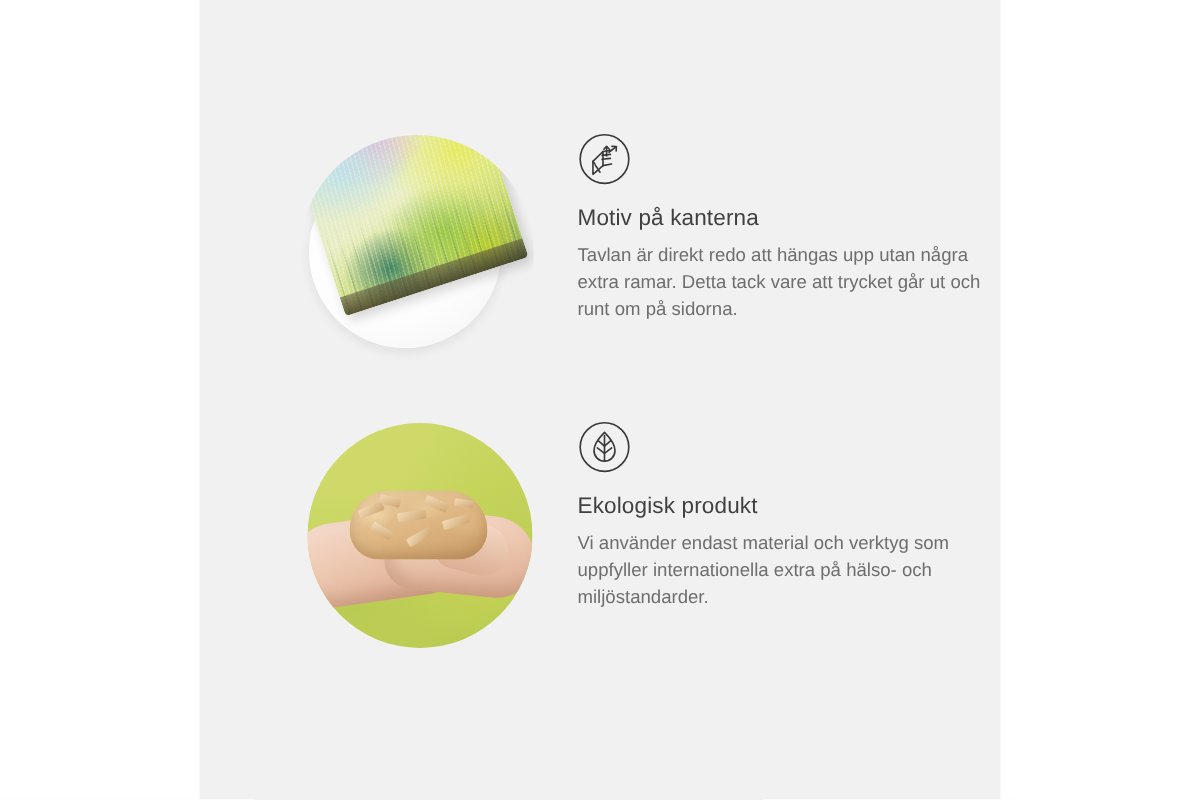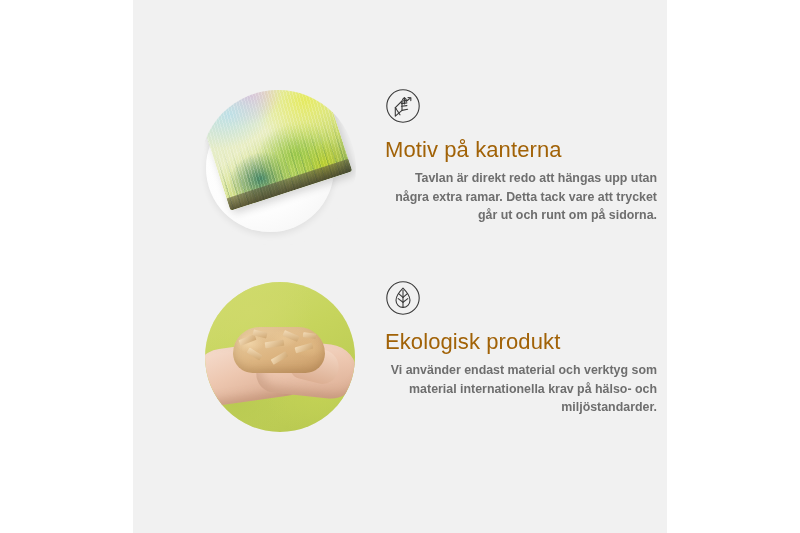--- a/index.html
+++ b/index.html
@@ -199,35 +199,34 @@
   .icon-wrap {
     width: 36px;
     height: 36px;
     display: block;
   }
   .icon-wrap svg { display: block; }
 
   .feature-title {
     margin: 13px 0 0 0;
     font-family: "Liberation Sans", sans-serif;
-    font-size: 22px;
+    font-size: 15px;
     font-weight: 400;
     letter-spacing: 0.1px;
-    color: #a16207;
+    color: #404040;
     line-height: 1.2;
   }
   .feature-body {
     margin: 6px 0 0 0;
     font-family: "Liberation Sans", sans-serif;
     font-size: 12.4px;
-    font-weight: 700;
+    font-weight: 400;
     color: #6e6e6e;
     line-height: 1.47;
     width: 272px;
-    text-align: right;
   }
 </style>
 </head>
 <body>
 
 <div class="page">
 
   <div class="panel"></div>
 
   <div class="feature feature-1">
@@ -287,17 +286,17 @@
           <circle cx="18" cy="18" r="16.2"></circle>
           <path d="M18 8.2 C13.2 13.0 11.0 16.6 11.0 20.3 C11.0 24.4 14.1 27.4 18 27.4 C21.9 27.4 25.0 24.4 25.0 20.3 C25.0 16.6 22.8 13.0 18 8.2 Z"></path>
           <path d="M18 10.4 L18 27.4"></path>
           <path d="M18 17.4 L13.6 13.6"></path>
           <path d="M18 17.4 L22.4 13.6"></path>
           <path d="M18 22.2 L13.2 18.6"></path>
           <path d="M18 22.2 L22.8 18.6"></path>
         </svg>
       </span>
       <h2 class="feature-title">Ekologisk produkt</h2>
-      <p class="feature-body">Vi använder endast material och verktyg som material internationella krav på hälso- och miljöstandarder.</p>
+      <p class="feature-body">Vi använder endast material och verktyg som uppfyller internationella extra på hälso- och miljöstandarder.</p>
     </div>
   </div>
 
 </div>
 
 </body></html>

